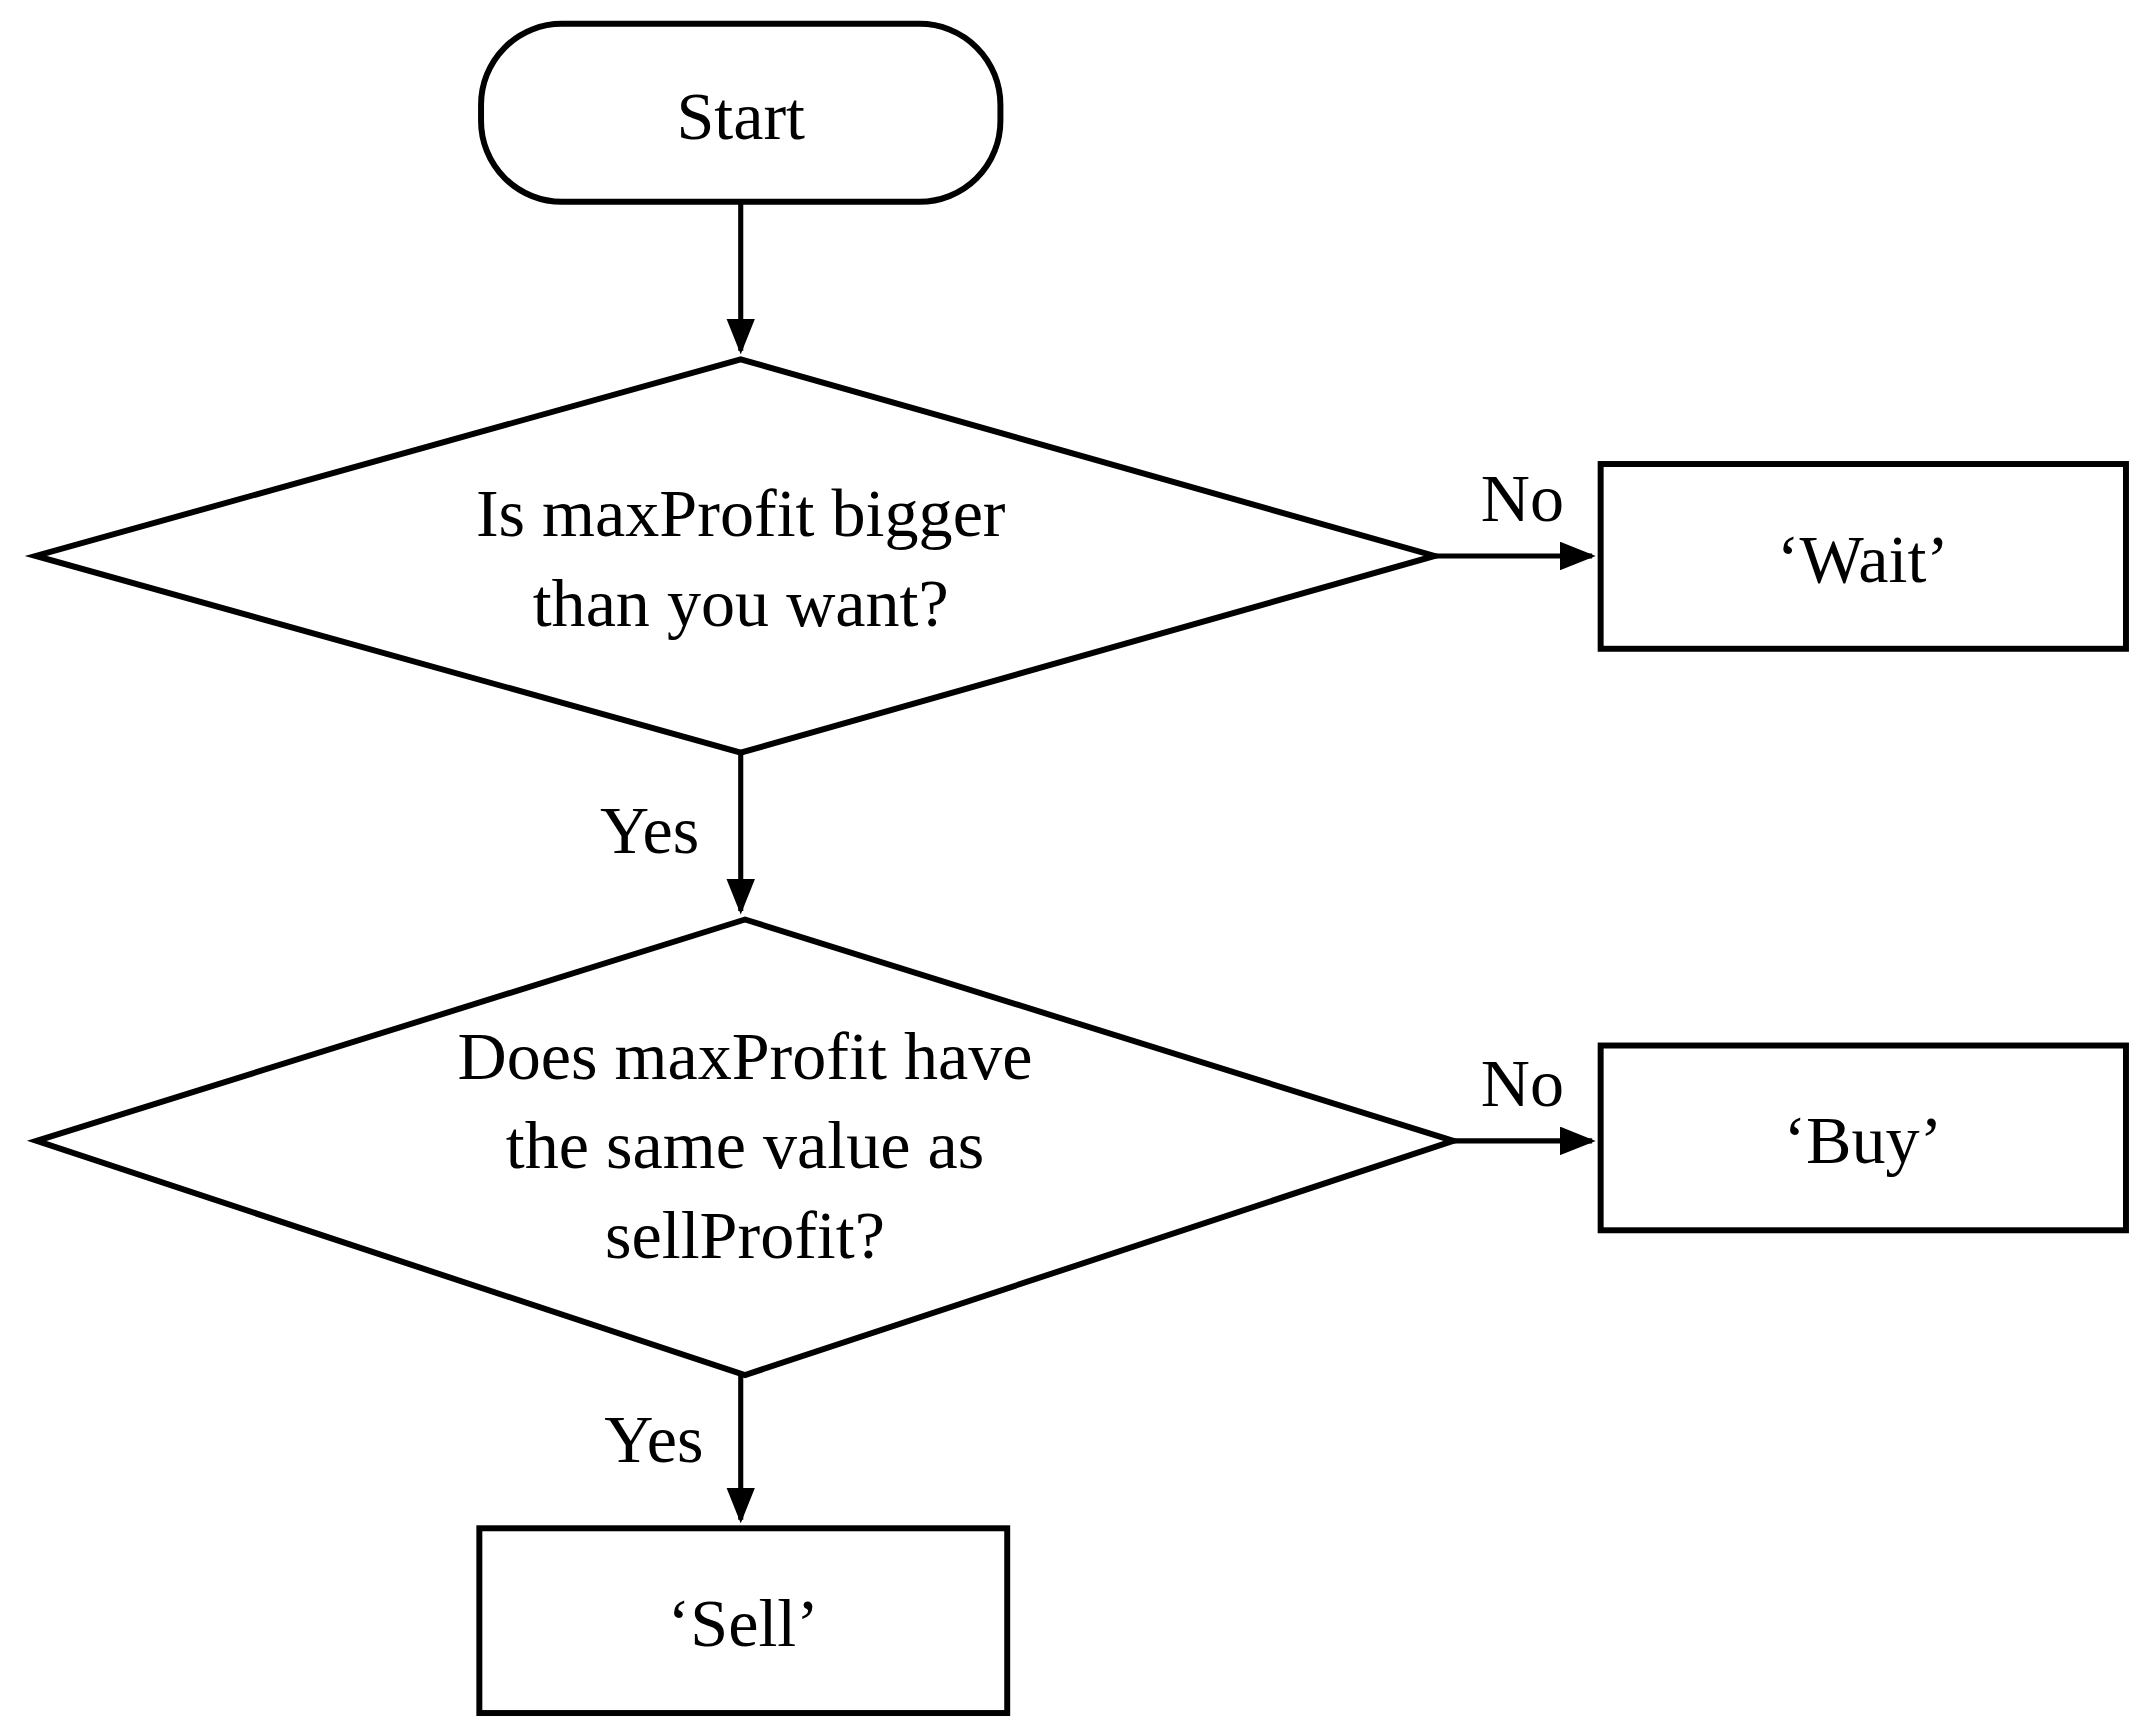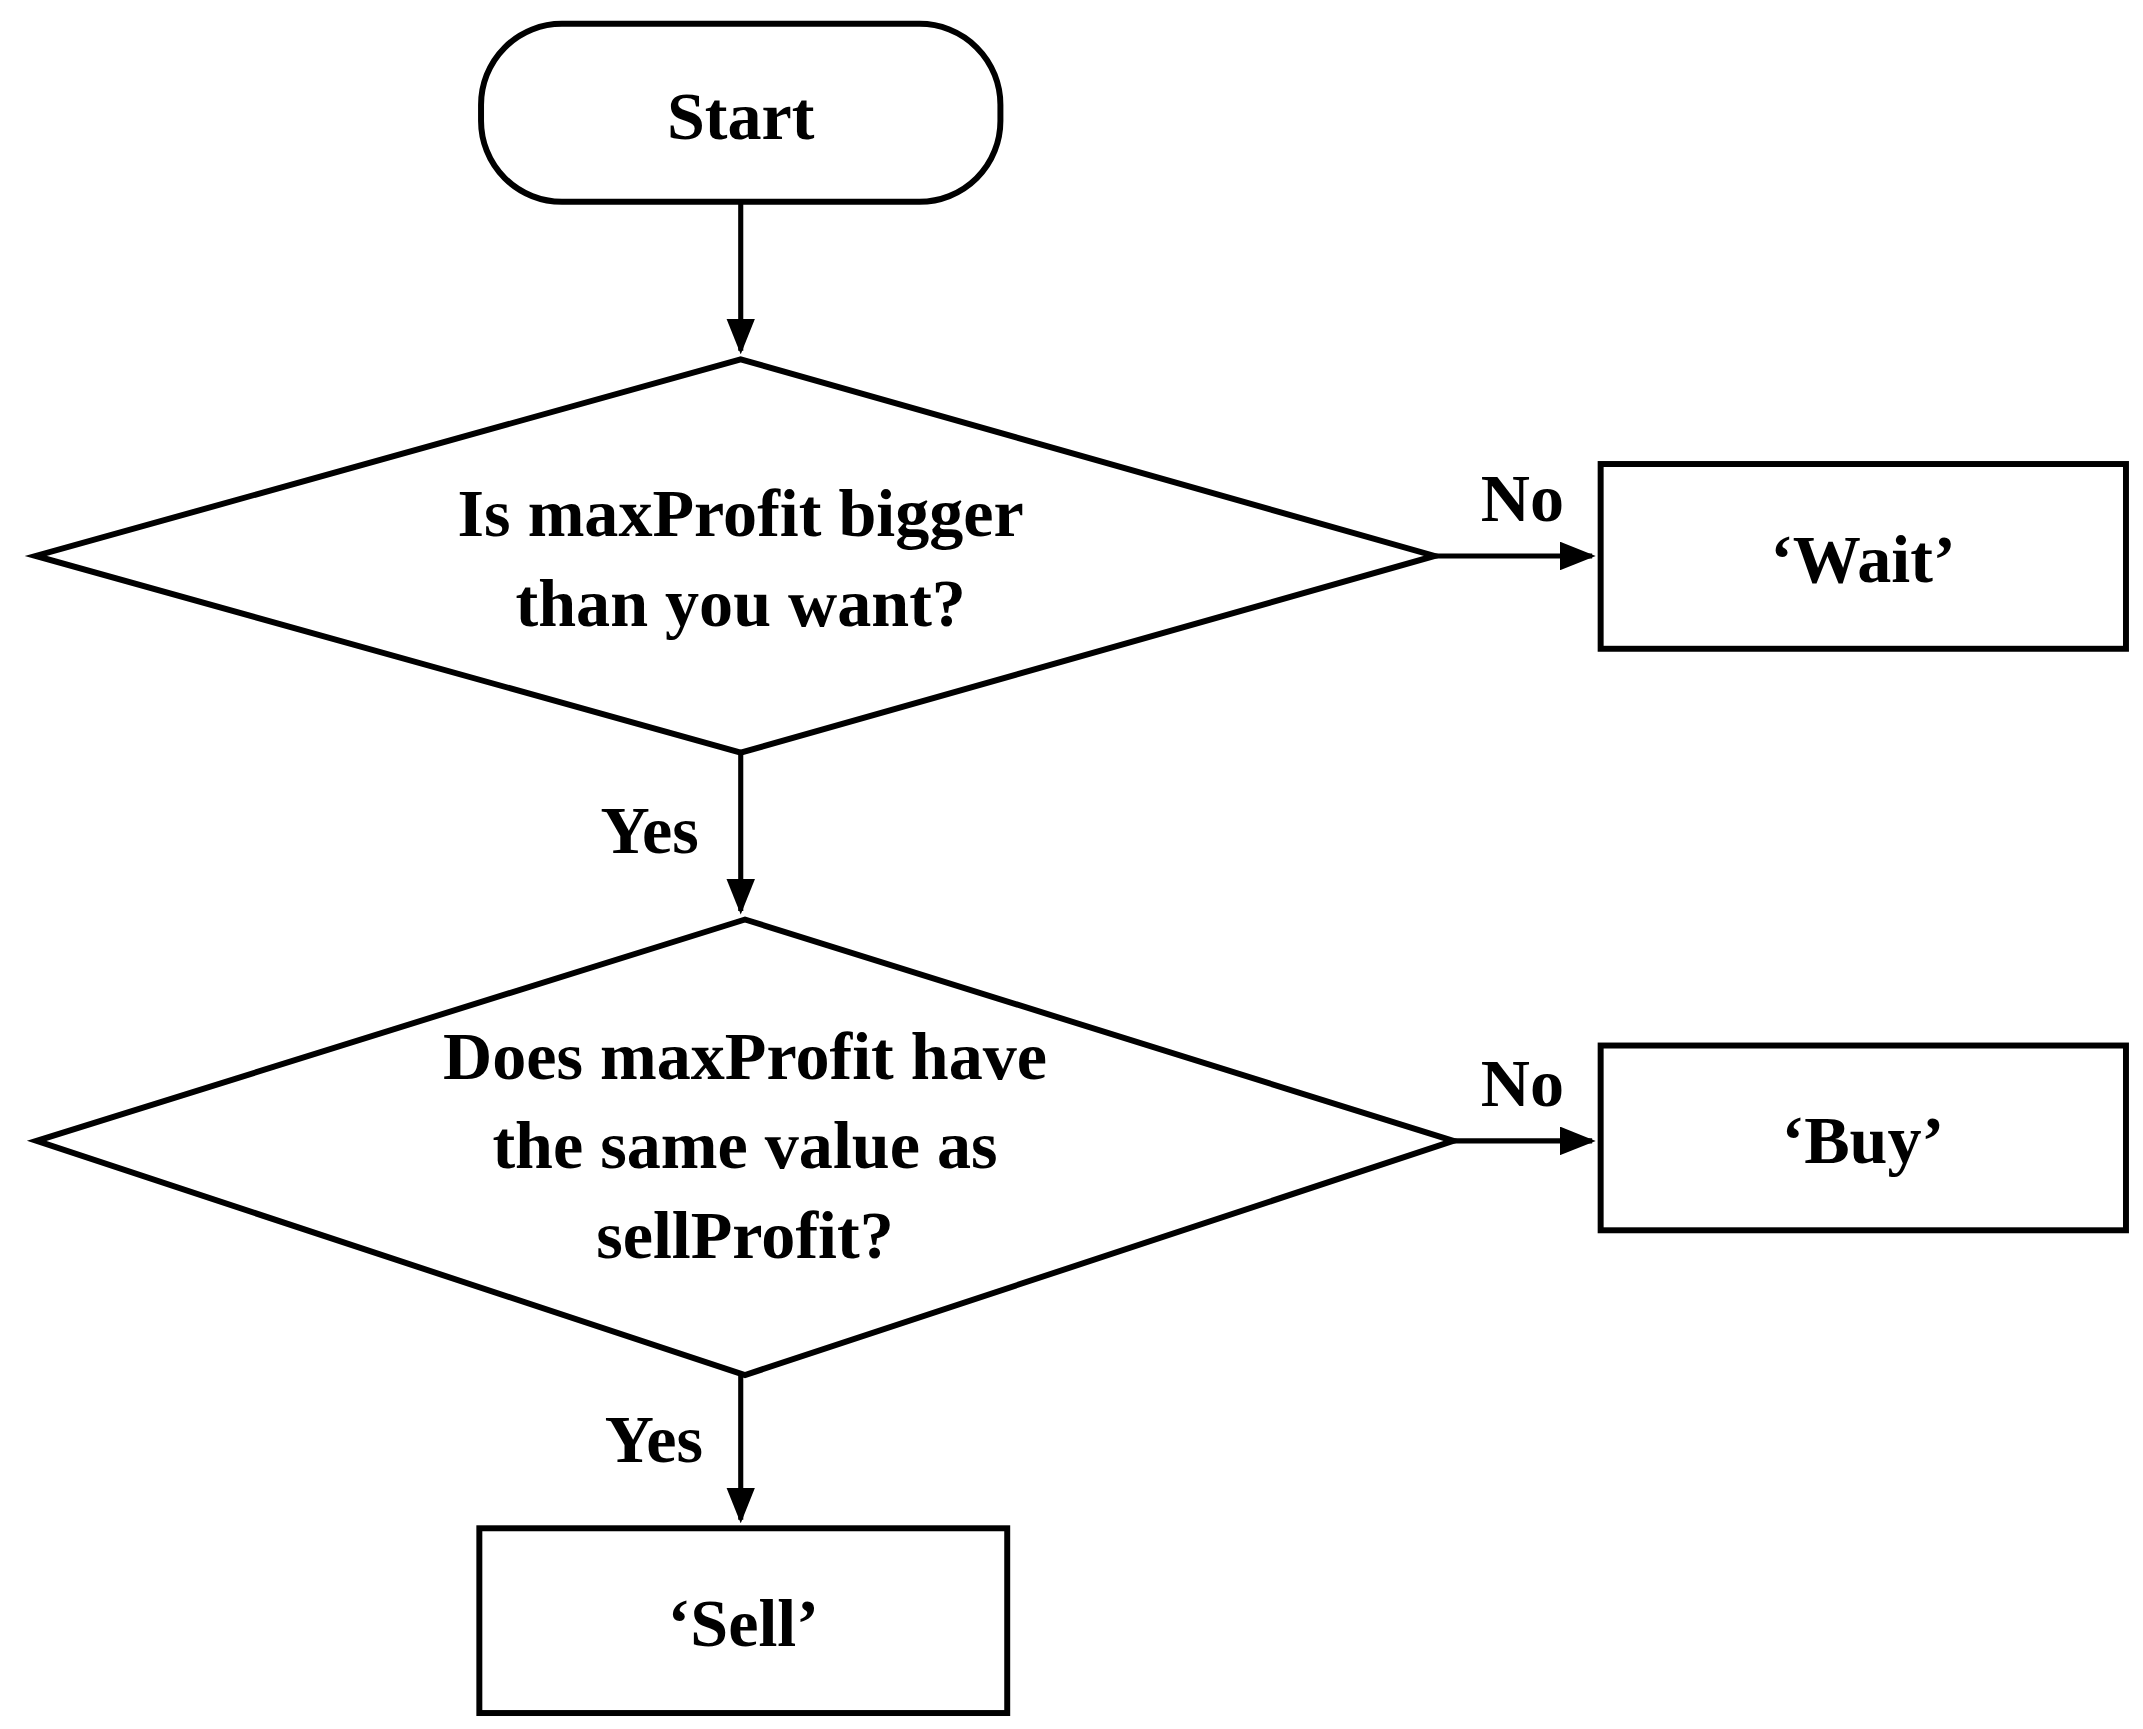--- a/index.html
+++ b/index.html
@@ -3,21 +3,20 @@
 <meta charset="utf-8">
 <style>
   html, body {
     margin: 0;
     padding: 0;
     background: #ffffff;
   }
   .canvas-wrap {
     width: 100%;
     background: #ffffff;
-    font-weight: bold;
   }
   svg {
     display: block;
     width: 100%;
     height: auto;
     background: #ffffff;
   }
   .shape {
     fill: #ffffff;
     stroke: #000000;

